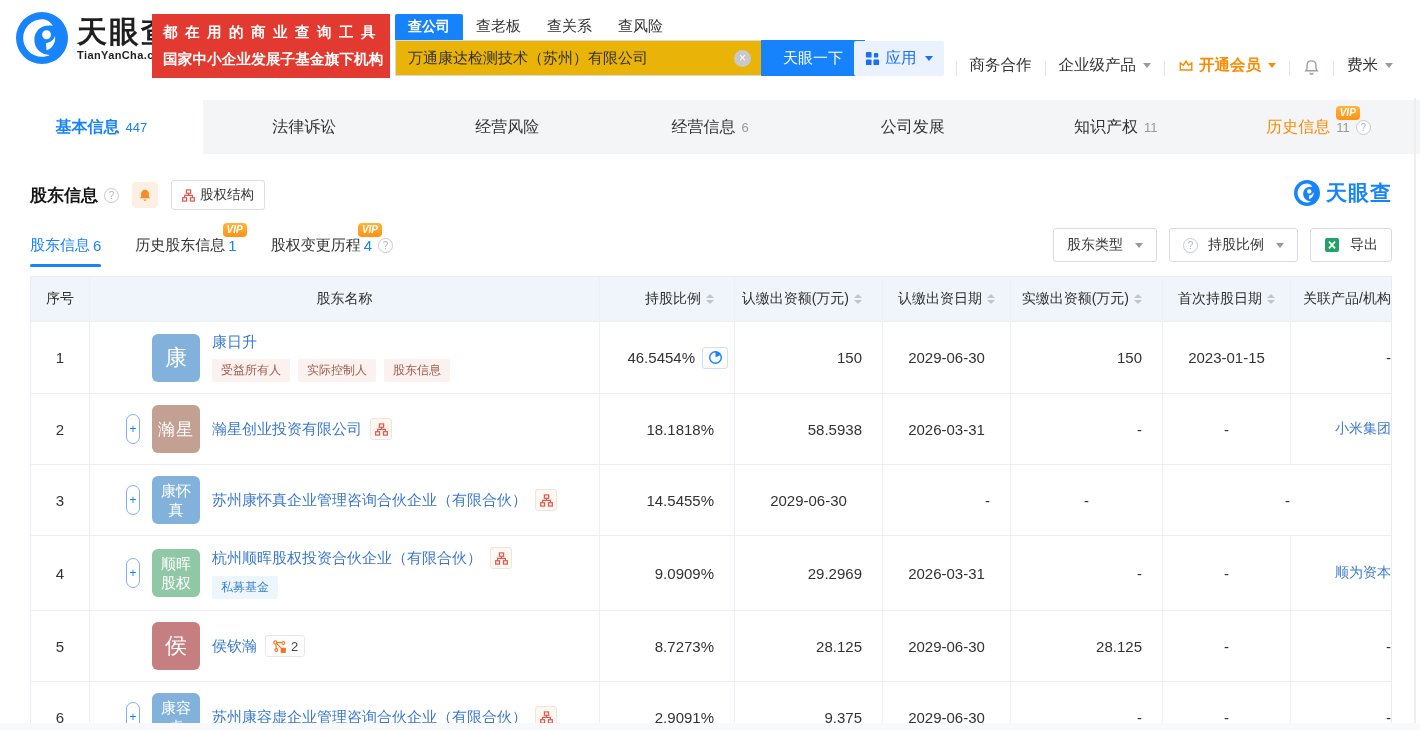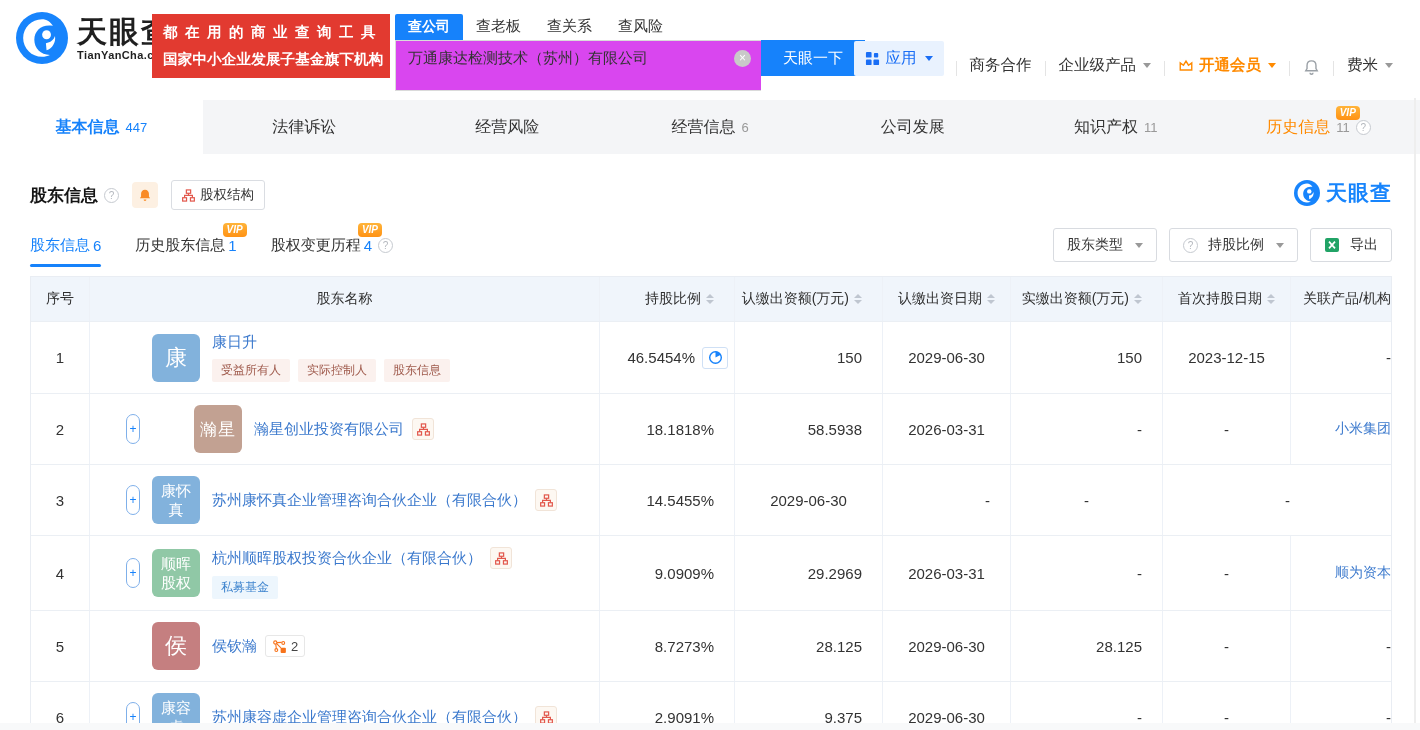--- a/index.html
+++ b/index.html
@@ -20,21 +20,21 @@
   .logo-en{font-size:11px;font-weight:bold;color:#1f1f1f;margin-top:1px;letter-spacing:.4px}
   .slogan{position:absolute;left:152px;top:14px;width:238px;height:64px;background:#e23a30;color:#fff;
     padding:9px 11px;display:flex;flex-direction:column;justify-content:space-between}
   .slogan1{font-size:14.5px;font-weight:bold;letter-spacing:7.5px;white-space:nowrap}
   .slogan2{font-size:14.5px;font-weight:bold;letter-spacing:.2px;white-space:nowrap}
   .search-area{position:absolute;left:395px;top:13px}
   .search-tabs{display:flex;align-items:flex-end}
   .stab{font-size:15px;color:#333;padding:4px 13px;cursor:pointer;white-space:nowrap}
   .stab.active{background:var(--blue);color:#fff;font-size:14px;font-weight:bold;border-radius:2px 2px 0 0}
   .search-row{display:flex}
-  .search-box{position:relative;width:366px;height:51px;border:1px solid #dadada;border-right:none;background:#d946ef}
+  .search-box{position:relative;width:366px;height:36px;border:1px solid #dadada;border-right:none;background:#eab308}
   .search-box input{border:none;outline:none;width:322px;height:34px;padding:0 12px;font-size:15px;color:#333;font-family:inherit;background:transparent}
   .clear-btn{position:absolute;right:10px;top:9px;width:17px;height:17px;border-radius:50%;background:#c9c9c9;color:#fff;
     font-size:12px;line-height:16px;text-align:center;cursor:pointer}
   .search-btn{width:104px;height:36px;background:var(--blue);color:#fff;border:none;font-size:15px;cursor:pointer;font-family:inherit}
   .top-nav{position:absolute;right:14px;top:40px;height:36px;display:flex;align-items:flex-end;font-size:15.5px;color:#333}
   .nav-item{display:flex;align-items:center;padding:0 13px;cursor:pointer;white-space:nowrap;gap:5px}
   .apps-btn{background:#e9f2fe;color:#1a6ef5;padding:7px 11px;border-radius:2px;display:flex;align-items:center;gap:6px;cursor:pointer;margin-right:12px}
   .nav-sep{width:1px;height:15px;background:#e4e4e4}
   .vip-nav{color:var(--orange);font-weight:bold}
   .caret{width:0;height:0;border-left:4px solid transparent;border-right:4px solid transparent;border-top:5px solid #555;display:inline-block;margin-left:2px}
@@ -381,33 +381,33 @@
           <div class="tc ar">
             <span class="val">150</span>
           </div>
           <div class="tc ac">
             <span class="val">2029-06-30</span>
           </div>
           <div class="tc ar">
             <span class="val">150</span>
           </div>
           <div class="tc ac">
-            <span class="val">2023-12-15</span>
+            <span class="val">2023-01-15</span>
           </div>
           <div class="tc al">
             <span class="val">-</span>
           </div>
         </div>
         <div class="trow">
           <div class="tc ac">
             <span class="val">2</span>
           </div>
           <div class="tc namec">
             <span class="plusb">+</span>
-            <span class="avatar s2" style="background: rgb(194, 161, 146); margin-left: 42px;">瀚星</span>
+            <span class="avatar s2" style="background: rgb(194, 161, 146);">瀚星</span>
             <div class="ninfo">
               <div class="nline">
                 <a class="nlink">瀚星创业投资有限公司</a>
                 <span class="orgbox">
                   <svg width="13" height="13" viewBox="0 0 14 14" style="display:block">
                     <g fill="none" stroke="#e2574c" stroke-width="1.3">
                       <rect x="4.7" y="1" width="4.6" height="3.6"></rect>
                       <path d="M7 4.6v2.2M2.8 9.4V6.8h8.4v2.6"></path>
                       <rect x="0.7" y="9.4" width="4.2" height="3.6"></rect>
                       <rect x="9.1" y="9.4" width="4.2" height="3.6"></rect>

